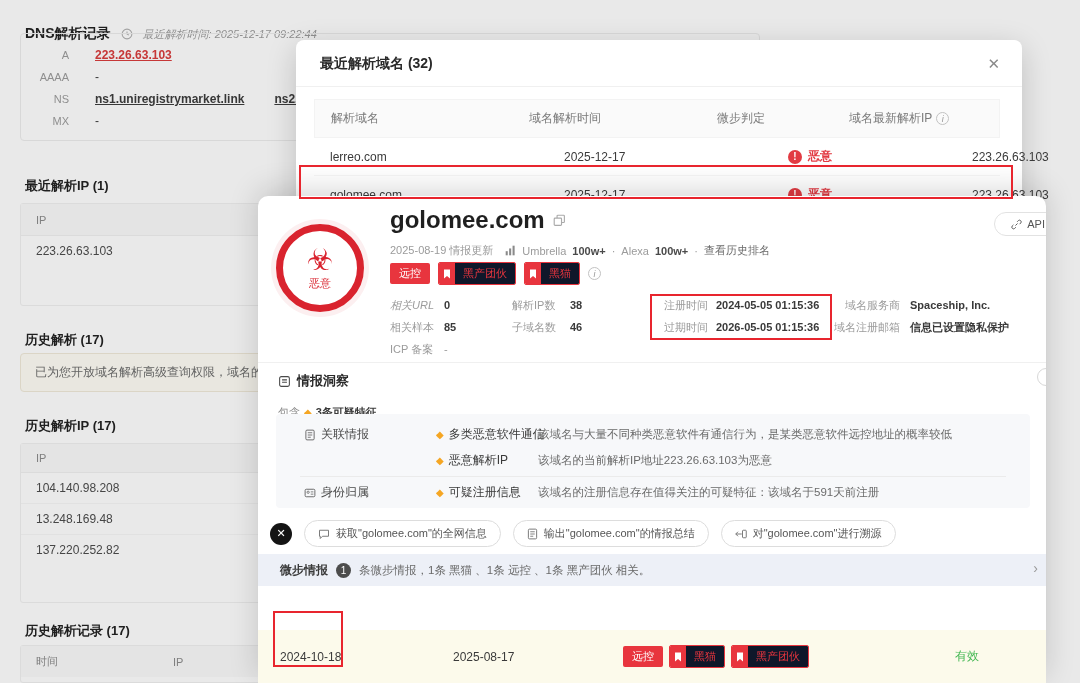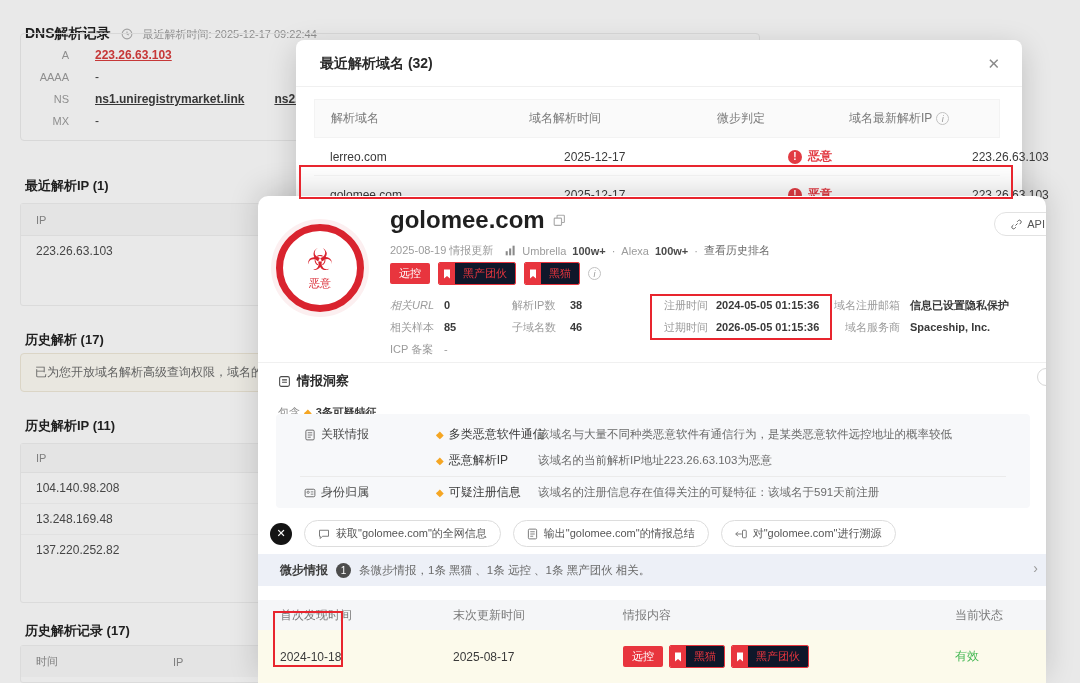--- a/index.html
+++ b/index.html
@@ -3,21 +3,21 @@
 <meta charset="utf-8">
 <style>
   * { box-sizing: border-box; margin: 0; padding: 0; }
   body { font-family: "Liberation Sans", "DejaVu Sans", sans-serif; background:#fff; }
   .canvas { position:relative; width:1080px; height:683px; overflow:hidden; background:#fff; }
 
   
   .bg { position:absolute; inset:0; z-index:1; }
   .bg-title-row { position:absolute; left:25px; top:25px; display:flex; align-items:center; gap:10px; }
   .bg-title { font-size:14px; font-weight:bold; color:#1f1f1f; }
-  .muted { color:#9b9b9b; font-size:11px; }
+  .muted { color:#9b9b9b; font-size:11px;font-style:italic; }
   .dns-box { position:absolute; left:20px; top:33px; width:740px; height:108px; border:1px solid #ececec; border-radius:4px; }
   .dns-row { position:absolute; left:0; display:flex; align-items:center; }
   .dns-label { width:48px; text-align:right; color:#9b9b9b; font-size:11px; }
   .dns-val { margin-left:26px; font-size:12px; color:#3a3a3a; }
   .link-red { color:#d93a3a; text-decoration:underline; font-weight:bold; }
   .link-dark { color:#3a3a3a; text-decoration:underline; font-weight:bold; }
   .sec-title { position:absolute; left:25px; font-size:13px; font-weight:bold; color:#1f1f1f; }
   .tbl { position:absolute; left:20px; border:1px solid #f0f0f0; border-radius:3px; background:#fff; }
   .tbl-head { background:#fafafa; border-bottom:1px solid #f0f0f0; display:flex; align-items:center; font-size:11px; color:#8a8a8a; }
   .tbl-cell { padding:8px 0 8px 15px; }
@@ -138,21 +138,21 @@
       </div>
       <div class="tbl-row" style="border:none;">
         <div class="tbl-cell" style="width:248px;">223.26.63.103</div>
         <div class="tbl-cell"><span class="excl">!</span></div>
       </div>
     </div>
 
     <div class="sec-title" style="top:331px;">历史解析 (17)</div>
     <div class="notice-box" style="top:353px; width:740px;">已为您开放域名解析高级查询权限，域名的当前</div>
 
-    <div class="sec-title" style="top:417px;">历史解析IP (11)</div>
+    <div class="sec-title" style="top:417px;">历史解析IP (17)</div>
     <div class="tbl" style="top:443px; width:740px; height:160px;">
       <div class="tbl-head">
         <div class="tbl-cell">IP</div>
       </div>
       <div class="tbl-row">
         <div class="tbl-cell">104.140.98.208</div>
       </div>
       <div class="tbl-row">
         <div class="tbl-cell">13.248.169.48</div>
       </div>
@@ -293,26 +293,26 @@
           <span class="stat-label" style="width:52px;">注册时间</span>
           <span class="stat-val">2024-05-05 01:15:36</span>
         </div>
       <div class="stat-line">
           <span class="stat-label" style="width:52px;">过期时间</span>
           <span class="stat-val">2026-05-05 01:15:36</span>
         </div>
     </div>
     <div class="stat-col" style="left:572px; top:98px;">
       <div class="stat-line">
+          <span class="stat-label" style="width:70px; text-align:right;">域名服务商</span>
+          <span class="stat-val" style="margin-left:10px;">Spaceship, Inc.</span>
+        </div>
+      <div class="stat-line">
           <span class="stat-label" style="width:70px; text-align:right;">域名注册邮箱</span>
           <span class="stat-val" style="margin-left:10px;">信息已设置隐私保护</span>
-        </div>
-      <div class="stat-line">
-          <span class="stat-label" style="width:70px; text-align:right;">域名服务商</span>
-          <span class="stat-val" style="margin-left:10px;">Spaceship, Inc.</span>
         </div>
     </div>
 
     <div class="api-pill">
       <span>
         <svg width="11" height="11" viewBox="0 0 16 16">
             <path d="M6.5 9.5l3-3" stroke="#555" stroke-width="1.4" fill="none"></path>
             <path d="M7 12l-1.8 1.8a2.5 2.5 0 01-3.5-3.5L3.5 8.5" stroke="#555" stroke-width="1.4" fill="none"></path>
             <path d="M9 4l1.8-1.8a2.5 2.5 0 013.5 3.5L12.5 7.5" stroke="#555" stroke-width="1.4" fill="none"></path>
           </svg>
@@ -410,26 +410,20 @@
       </span>
     </div>
 
     <div class="intel-bar">
       <span class="intel-bar-label">微步情报</span>
       <span class="cnt-badge">1</span>
       <span class="intel-bar-text">条微步情报，1条 黑猫 、1条 远控 、1条 黑产团伙 相关。</span>
       <span class="bar-chev">›</span>
     </div>
 
-    <div class="d-tbl-head">
-      <div class="dc1">首次发现时间</div>
-      <div class="dc2">末次更新时间</div>
-      <div class="dc3">情报内容</div>
-      <div class="dc4">当前状态</div>
-    </div>
     <div class="d-tbl-row">
       <div class="dc1">2024-10-18</div>
       <div class="dc2">2025-08-17</div>
       <div class="dc3 row-tags">
         <span class="tag-filled">远控</span>
         <span class="tag-outline">
           <span class="tag-ico">
               <svg width="8" height="10" viewBox="0 0 16 20">
                 <path d="M2 1h12v18l-6-5-6 5z" fill="#fff"></path>
               </svg>

